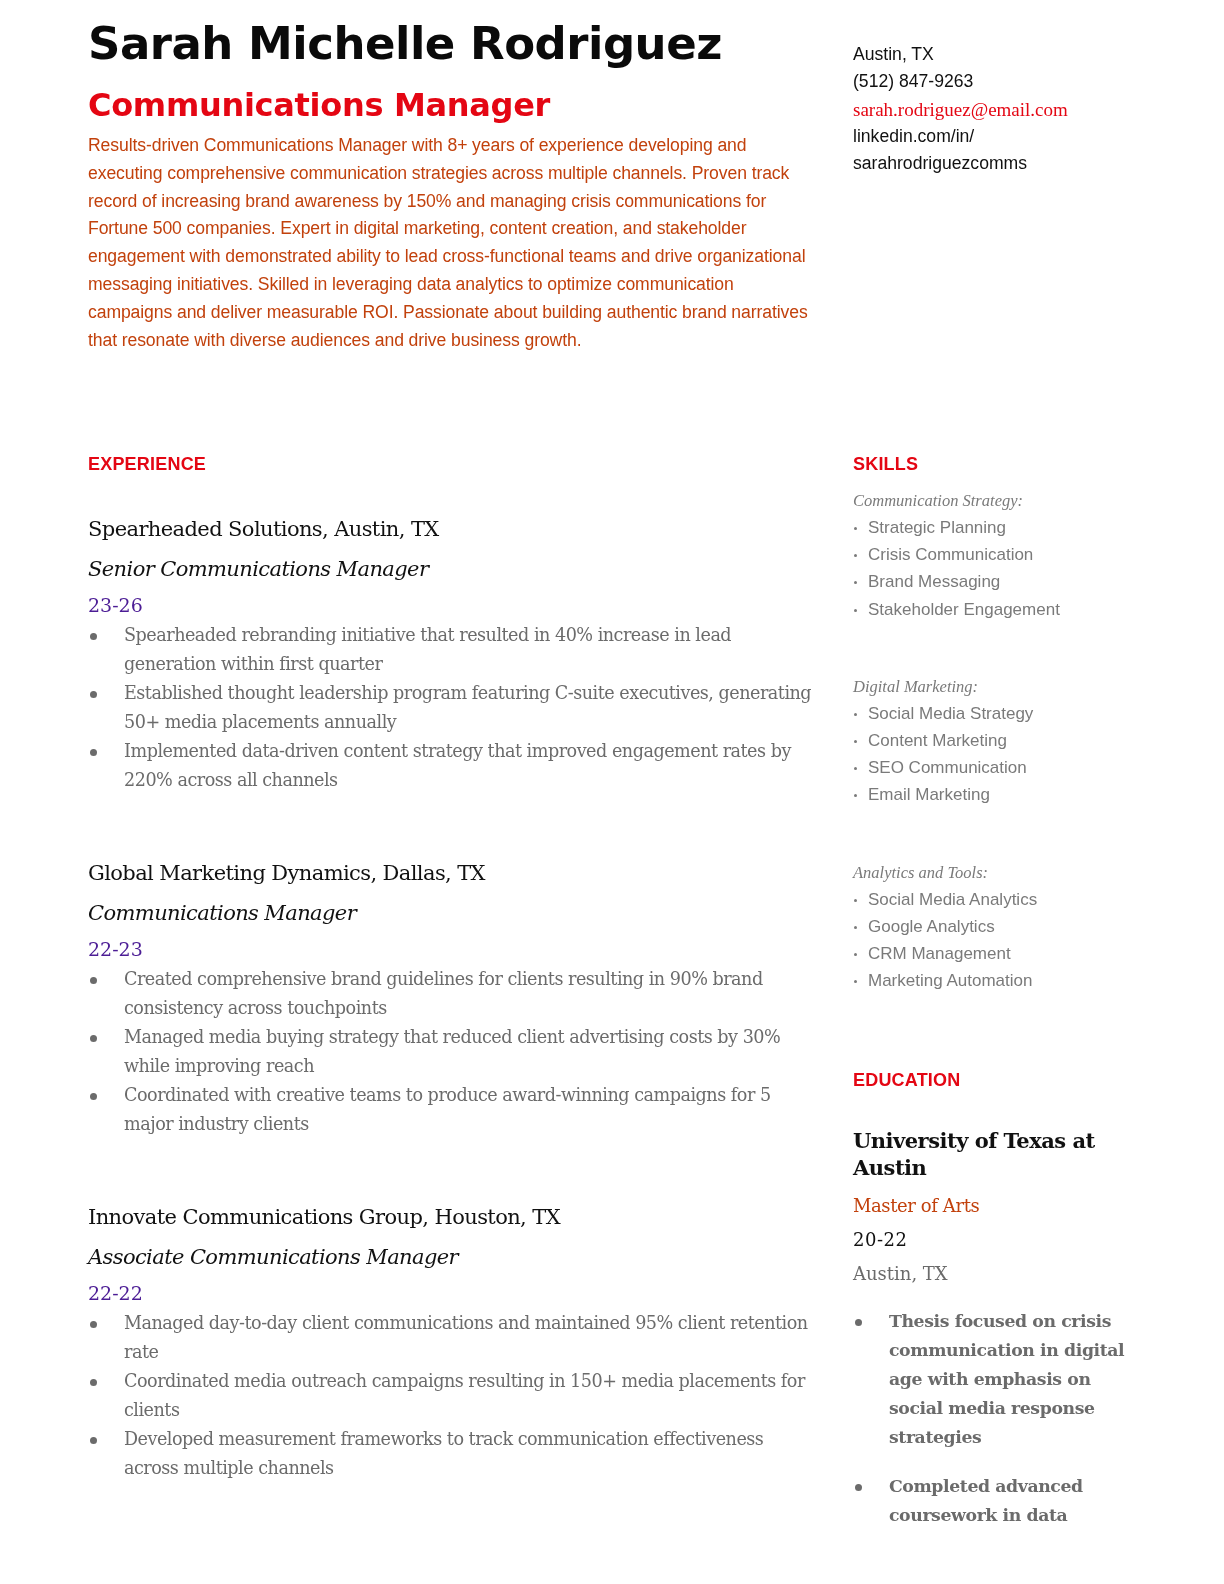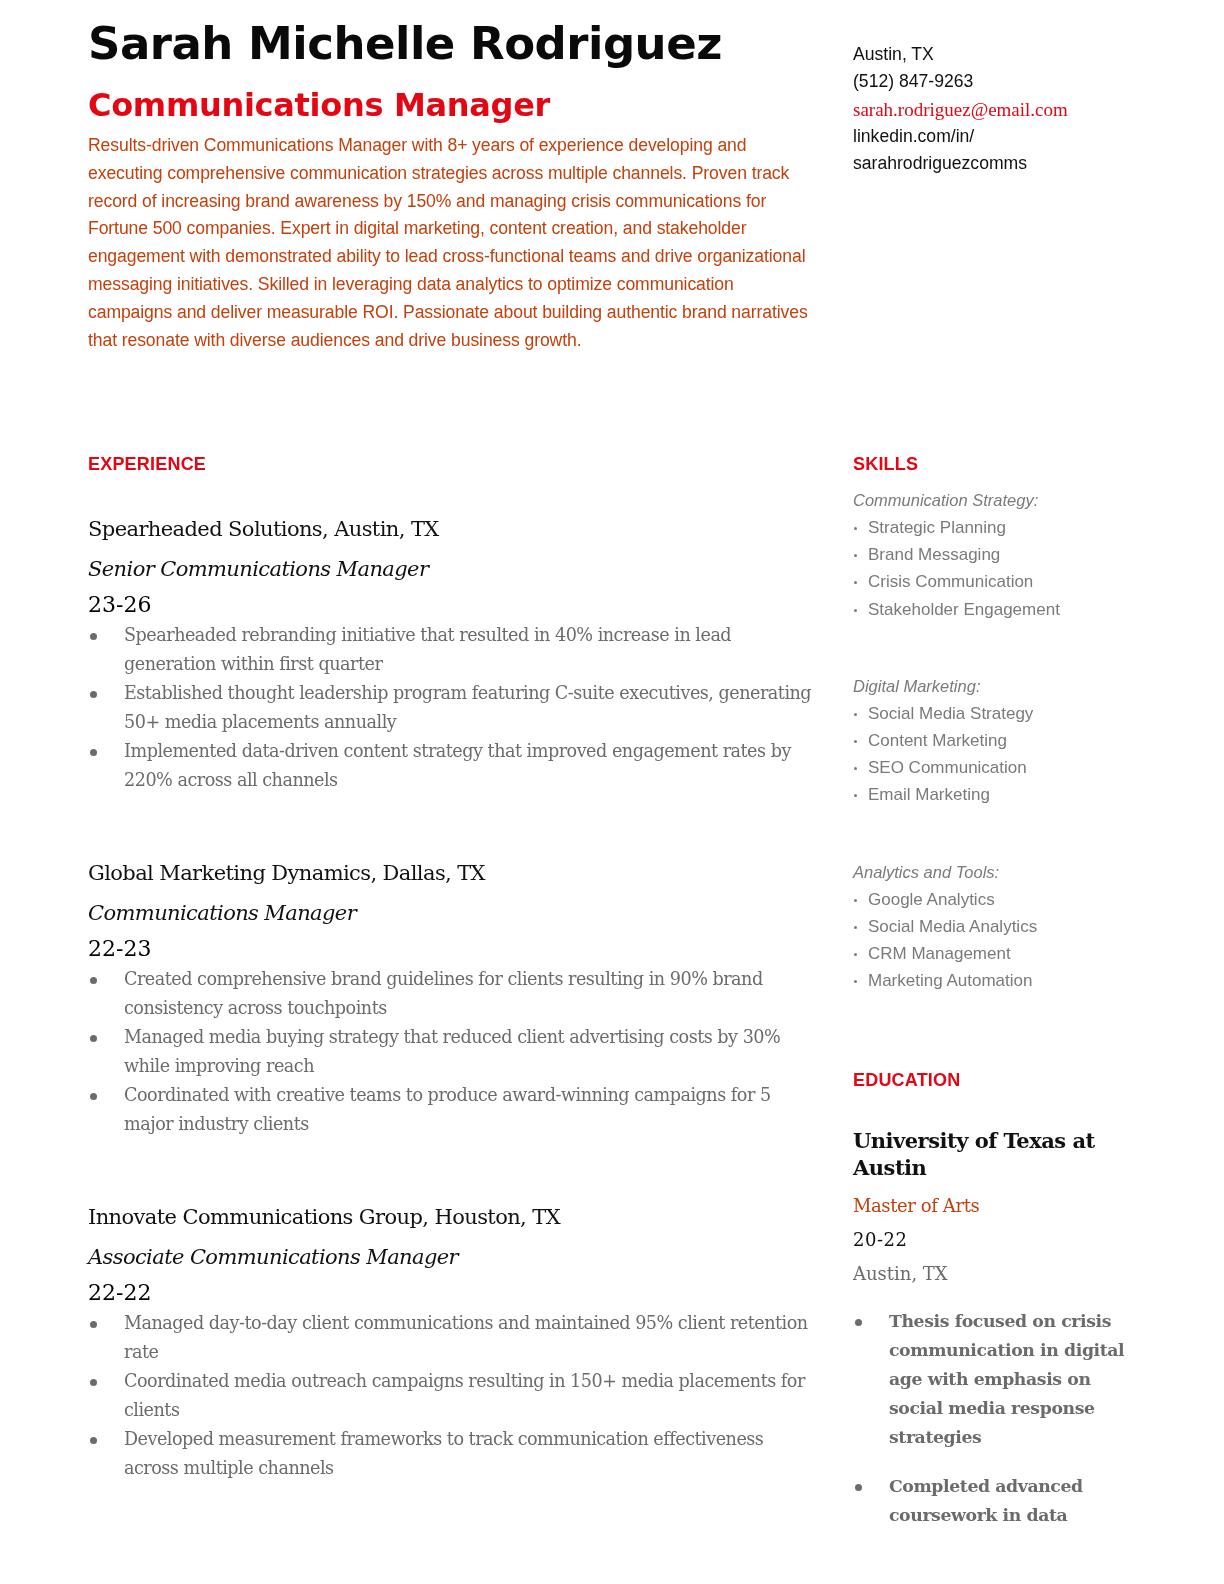--- a/index.html
+++ b/index.html
@@ -17,30 +17,30 @@
 
   
   .section-heading { font-family: "Liberation Sans", sans-serif; font-weight: bold; font-size: 18px; color: #e40613; letter-spacing: 0.2px; margin: 0; }
 
   
   .experience { position: absolute; left: 76px; top: 454px; width: 730px; }
   .experience .section-heading { margin-bottom: 40px; }
   .job { margin-bottom: 64px; }
   .job-company { font-family: "DejaVu Serif", serif; font-size: 21px; color: #111; line-height: 28px; margin: 0 0 12px 0; letter-spacing: -0.6px; }
   .job-title { font-family: "DejaVu Serif", serif; font-style: italic; font-size: 21px; color: #111; line-height: 28px; margin: 0 0 8px 0; letter-spacing: -0.6px; }
-  .job-dates { font-family: "DejaVu Serif", serif; font-size: 22px; color: #000000; line-height: 28px; margin: 0 0 2px 0; }
+  .job-dates { font-family: "DejaVu Serif", serif; font-size: 19px; color: #4c1d95; line-height: 28px; margin: 0 0 2px 0; }
   .bullets { list-style: none; margin: 0; padding: 0; }
   .bullets li { position: relative; padding-left: 36px; font-family: "DejaVu Serif", serif; font-size: 17.6px; line-height: 29px; color: #6b6b6b; letter-spacing: -0.5px; }
   .bullets li .dot { position: absolute; left: 2px; top: 12px; width: 7px; height: 7px; border-radius: 50%; background: #6b6b6b; }
 
   
   .skills { position: absolute; left: 841px; top: 454px; width: 300px; }
   .skills .section-heading { margin-bottom: 12px; }
   .skill-group { margin-bottom: 50px; }
-  .skill-cat { font-family: Liberation Sans, sans-serif; font-style: italic; font-size: 16.5px; color: #7a7a7a; line-height: 27px; margin: 0; }
+  .skill-cat { font-family: Liberation Serif, serif; font-style: italic; font-size: 16.5px; color: #7a7a7a; line-height: 27px; margin: 0; }
   .skill-list { list-style: none; margin: 0; padding: 0; }
   .skill-list li { position: relative; padding-left: 15px; font-family: "Liberation Sans", sans-serif; font-size: 17px; color: #7a7a7a; line-height: 27.2px; }
   .skill-list li .sdot { position: absolute; left: 1px; top: 13px; width: 3px; height: 3px; border-radius: 50%; background: #7a7a7a; }
 
   
   .education { position: absolute; left: 841px; top: 1070px; width: 290px; }
   .education .section-heading { margin-bottom: 36px; }
   .edu-school { font-family: "DejaVu Serif", serif; font-weight: bold; font-size: 21px; line-height: 27px; color: #111; margin: 0 0 10px 0; letter-spacing: -0.5px; }
   .edu-degree { font-family: "DejaVu Serif", serif; font-size: 18px; line-height: 30px; color: #c2410c; margin: 0 0 4px 0; letter-spacing: -0.4px; }
   .edu-dates { font-family: "DejaVu Serif", serif; font-size: 18px; line-height: 30px; color: #111; margin: 0 0 4px 0; letter-spacing: 0.5px; }
@@ -103,41 +103,41 @@
     </div>
   </section>
 
   <section class="skills">
     <h3 class="section-heading">SKILLS</h3>
 
     <div class="skill-group">
       <p class="skill-cat">Communication Strategy:</p>
       <ul class="skill-list">
         <li><span class="sdot"></span><span>Strategic Planning</span></li>
+        <li><span class="sdot"></span><span>Crisis Communication</span></li>
         <li><span class="sdot"></span><span>Brand Messaging</span></li>
-        <li><span class="sdot"></span><span>Crisis Communication</span></li>
         <li><span class="sdot"></span><span>Stakeholder Engagement</span></li>
       </ul>
     </div>
 
     <div class="skill-group">
       <p class="skill-cat">Digital Marketing:</p>
       <ul class="skill-list">
         <li><span class="sdot"></span><span>Social Media Strategy</span></li>
         <li><span class="sdot"></span><span>Content Marketing</span></li>
         <li><span class="sdot"></span><span>SEO Communication</span></li>
         <li><span class="sdot"></span><span>Email Marketing</span></li>
       </ul>
     </div>
 
     <div class="skill-group">
       <p class="skill-cat">Analytics and Tools:</p>
       <ul class="skill-list">
+        <li><span class="sdot"></span><span>Social Media Analytics</span></li>
         <li><span class="sdot"></span><span>Google Analytics</span></li>
-        <li><span class="sdot"></span><span>Social Media Analytics</span></li>
         <li><span class="sdot"></span><span>CRM Management</span></li>
         <li><span class="sdot"></span><span>Marketing Automation</span></li>
       </ul>
     </div>
   </section>
 
   <section class="education">
     <h3 class="section-heading">EDUCATION</h3>
     <p class="edu-school">University of Texas at Austin</p>
     <p class="edu-degree">Master of Arts</p>

